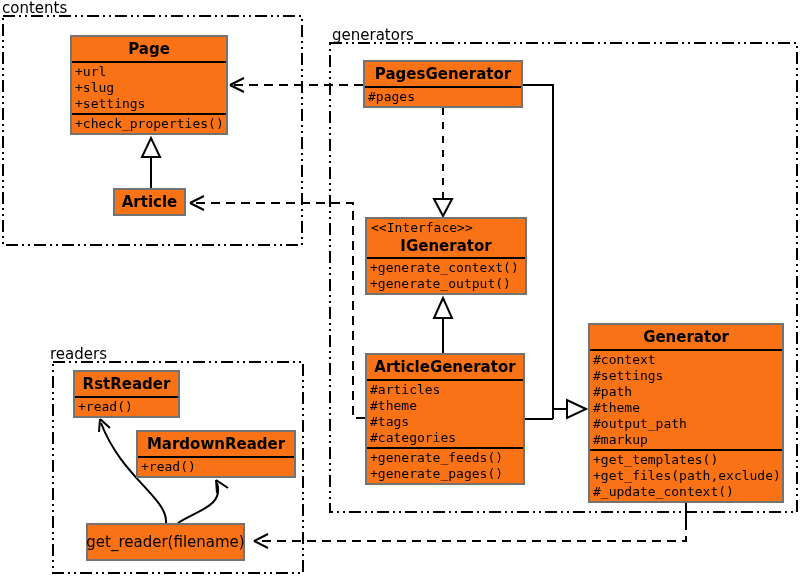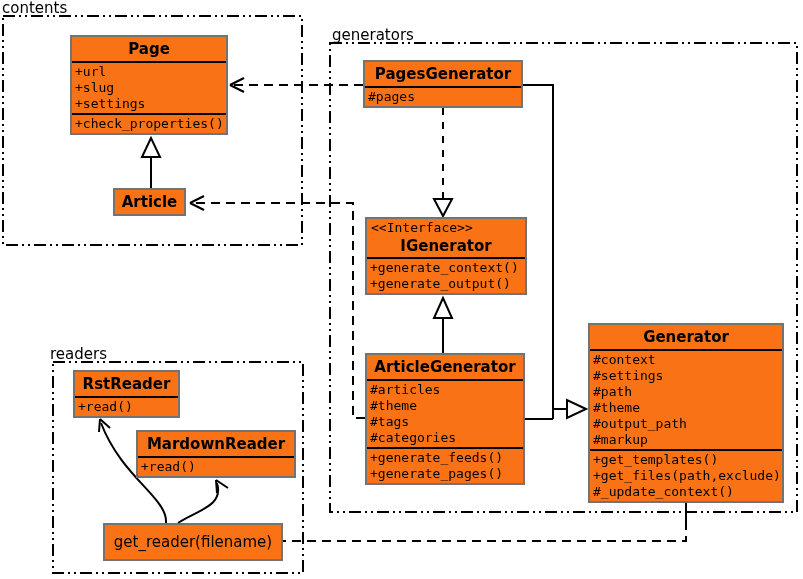--- a/index.html
+++ b/index.html
@@ -156,17 +156,17 @@
     </div>
   </div>
 
   <div class="uml" style="left:136px;top:430px;width:160px">
     <div class="title">MardownReader</div>
     <div class="sect">
       <div class="line">+read()</div>
     </div>
   </div>
 
-  <div class="uml plain" style="left:103px;top:523px;width:180px;height:38px">
+  <div class="uml plain" style="left:86px;top:523px;width:159px;height:38px">
     <span>get_reader(filename)</span>
   </div>
 
 </div>
 
 </body></html>

